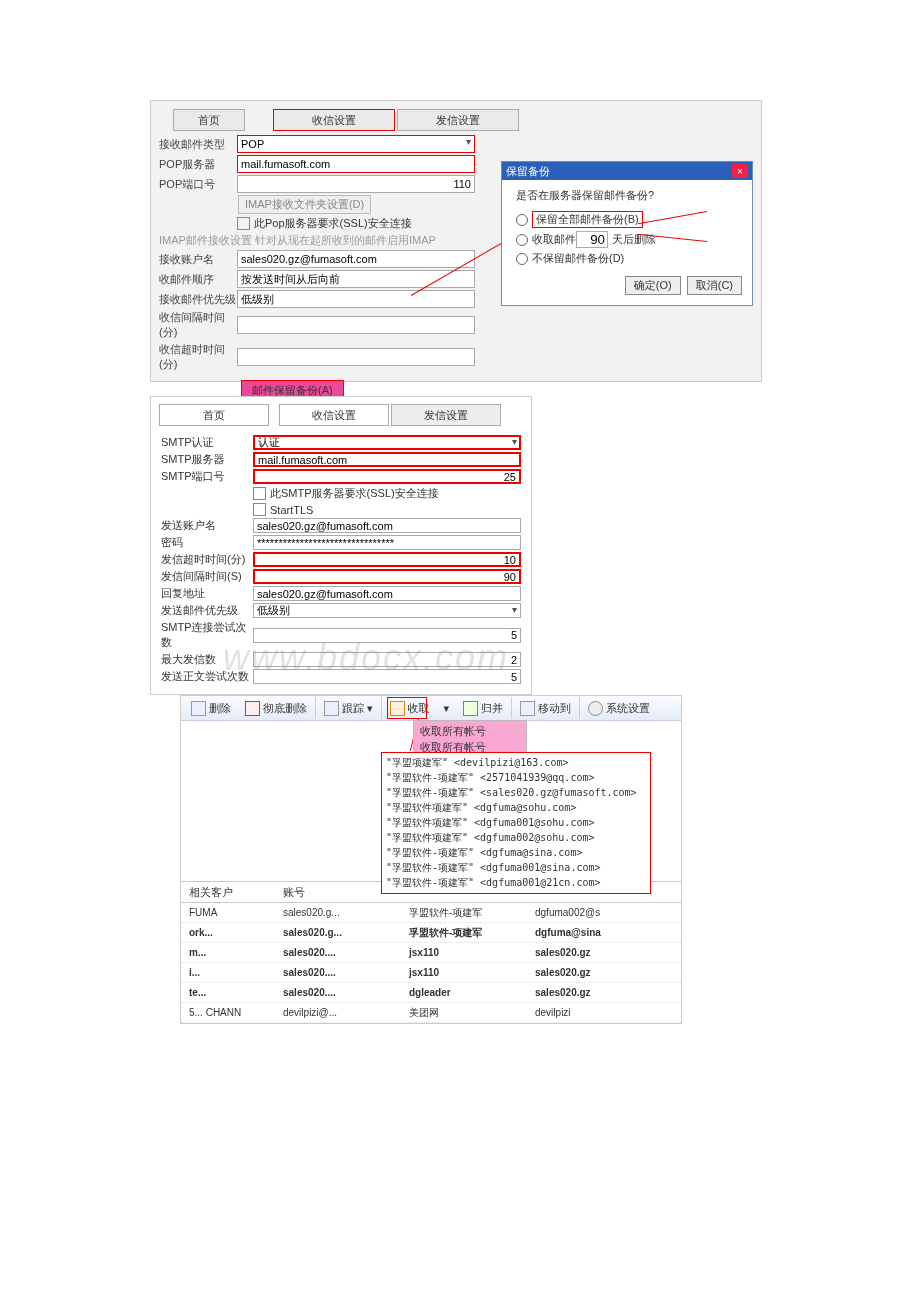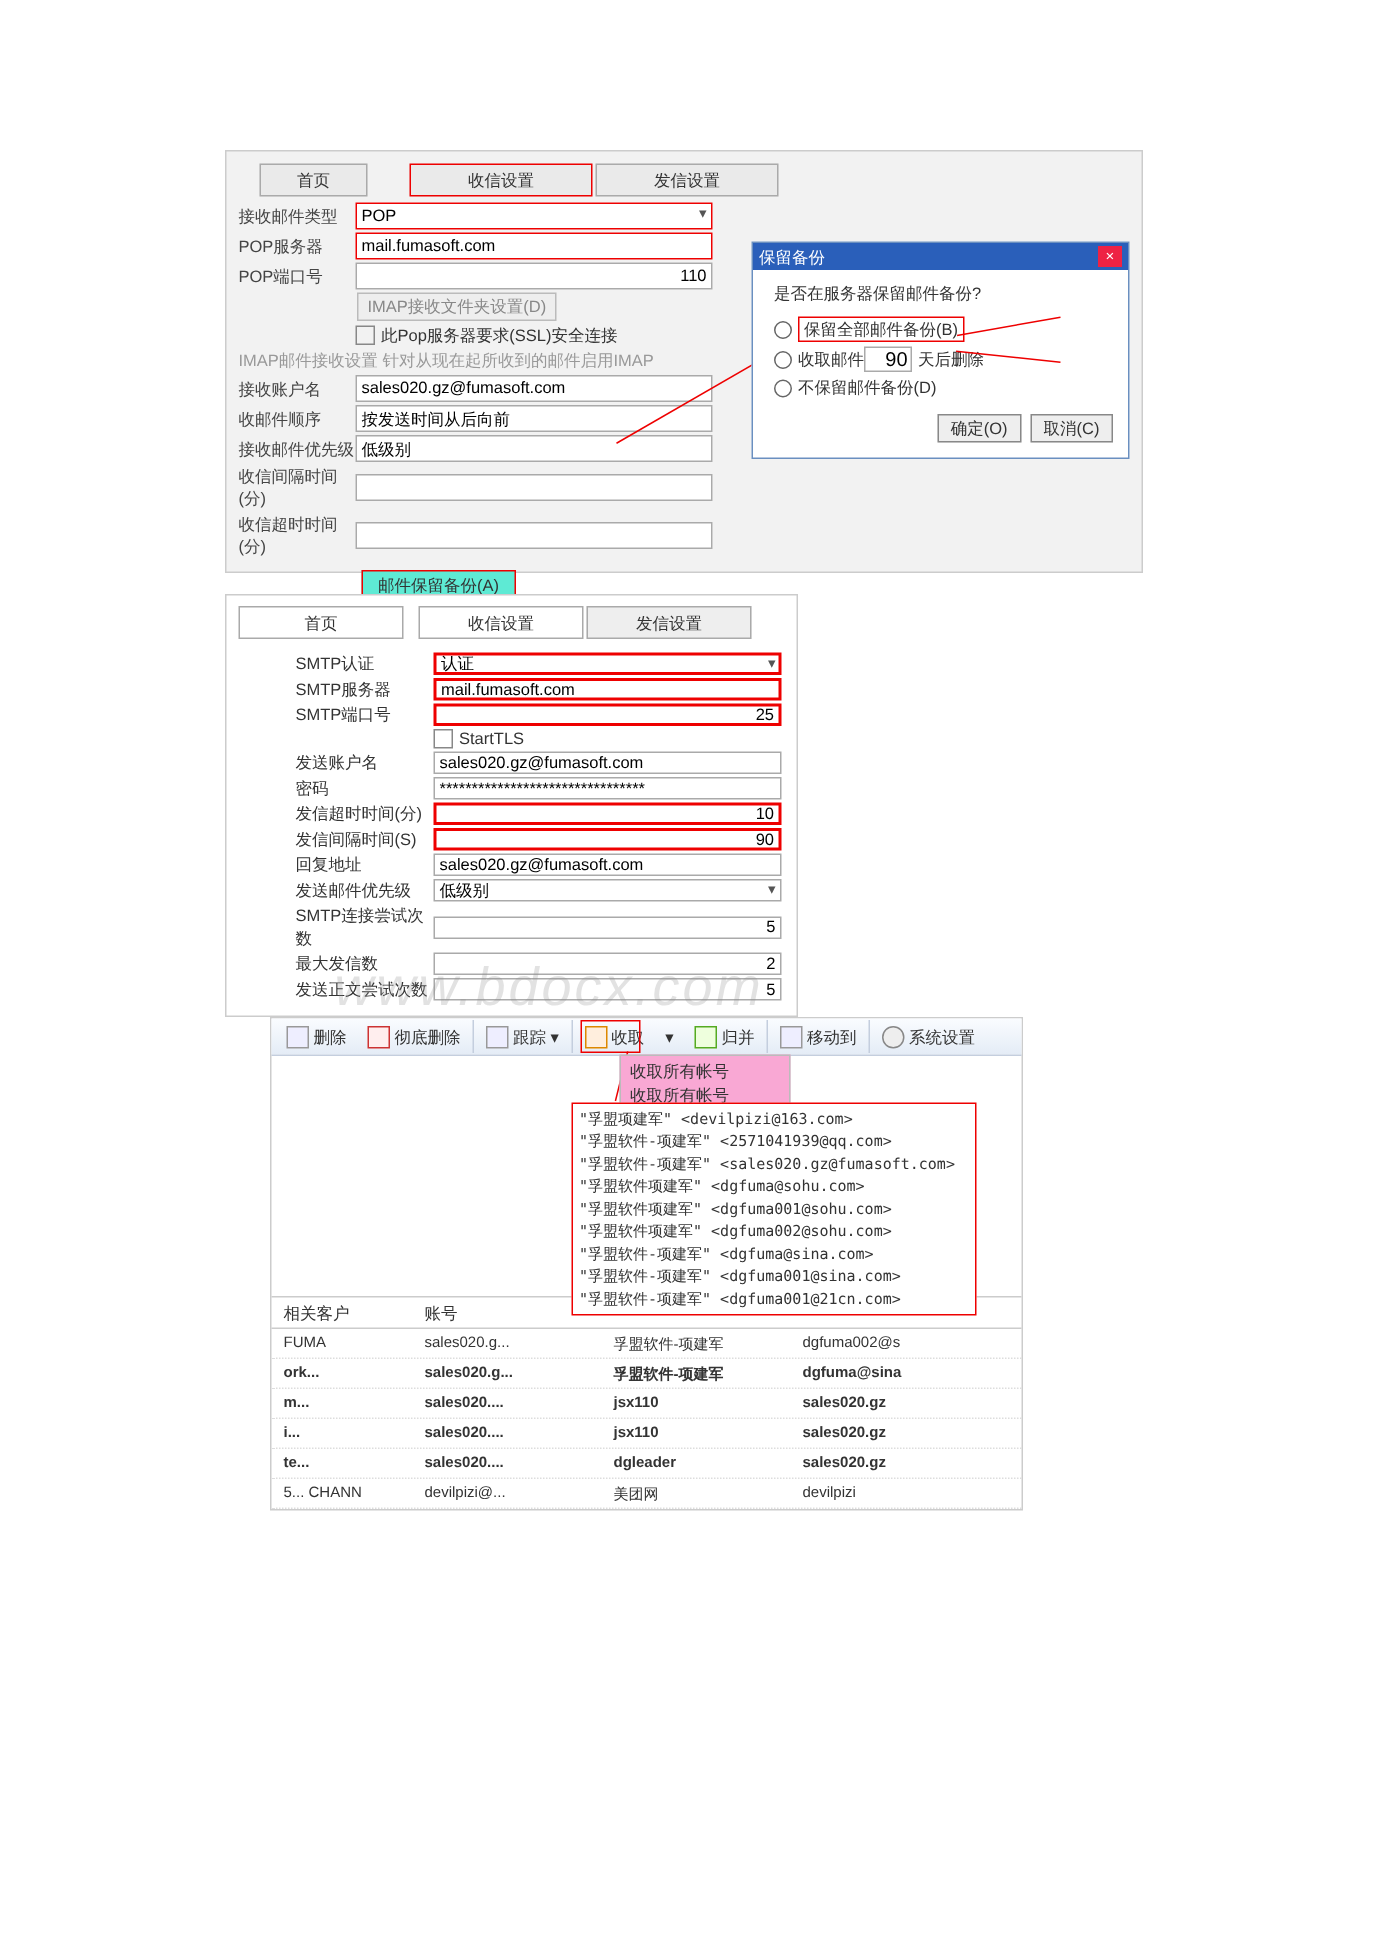--- a/index.html
+++ b/index.html
@@ -13,21 +13,21 @@
   .tab-wide { min-width: 100px; }
   .pop-form { position: absolute; left: 8px; top: 34px; }
   .pop-row { display: flex; align-items: center; margin-bottom: 2px; }
   .pop-label { width: 78px; color: #444; }
   .pop-input { height: 14px; border: 1px solid #aaa; background: #fff; padding: 1px 3px; font-size: 11px; }
   .pop-input.red { border: 1.5px solid #e00; }
   .w230 { width: 230px; }
   .imap-btn { background: #eee; border: 1px solid #bbb; padding: 1px 6px; color: #888; margin-left: 1px; }
   .chk { width: 11px; height: 11px; border: 1px solid #888; margin-right: 4px; display: inline-block; }
   .grey { color: #999; }
-  .backup-btn { margin-top: 6px; margin-left: 82px; padding: 2px 10px; border: 1px solid #888; background: #5eead4; cursor: pointer; }
+  .backup-btn { margin-top: 6px; margin-left: 82px; padding: 2px 10px; border: 1px solid #888; background: #ec4899; cursor: pointer; }
 
   
   .arrow1 { position: absolute; left: 260px; top: 194px; width: 160px; height: 1px; background: #e00; transform: rotate(-30deg); transform-origin: left; }
 
   
   .dialog { position: absolute; left: 350px; top: 60px; width: 250px; border: 1px solid #6a8fc0; background: #fff; }
   .dlg-title { background: #2a5fba; color: #fff; height: 18px; display: flex; align-items: center; justify-content: space-between; padding: 0 4px; font-size: 11px; }
   .dlg-close { width: 16px; height: 14px; background: #e24; color: #fff; display: flex; align-items:center; justify-content:center; font-size: 10px; }
   .dlg-body { padding: 8px 10px 10px 14px; font-size: 11px; }
   .radio { width: 10px; height: 10px; border: 1px solid #666; border-radius: 50%; margin-right: 4px; display: inline-block; vertical-align: middle; }
@@ -40,21 +40,21 @@
   .leg-ar { position:absolute; left: 486px; top:110px; width: 70px; height: 1px; background:#e00; transform: rotate(-10deg); transform-origin:right;}
   .leg-ar2 { position:absolute; left: 486px; top:140px; width: 70px; height: 1px; background:#e00; transform: rotate(6deg); transform-origin:right;}
 
   
   .smtp-panel { width: 380px; background: #fff; border: 1px solid #ccc; margin-top: 14px; position: relative; font-size: 11px; padding-bottom: 4px; }
   .smtp-tabs { display: flex; height: 24px; align-items: center; padding: 6px 0 0 8px; }
   .smtp-tabs .tab-btn { min-width: 88px; height: 20px; background: #fff; }
   .smtp-tabs .active { background: #eee; }
   .smtp-form { padding: 6px 10px 4px 10px; }
   .smtp-row { display: flex; align-items: center; margin: 2px 0; }
-  .smtp-label { width: 92px; margin-left: 36px; }
+  .smtp-label { width: 92px; }
   .smtp-field { flex: 1; }
   .smtp-input { width: 100%; height: 15px; border: 1px solid #aaa; background: #fff; padding: 1px 3px; box-sizing: border-box; font-size: 11px; }
   .smtp-input.right { text-align: right; }
   .redbox { border: 2px solid #e00 !important; }
   .smtp-drop { position: relative; }
   .smtp-drop::after { content: "▾"; position: absolute; right: 4px; top: 1px; color: #555; font-size: 10px; }
   .watermark { position: absolute; left: 72px; top: 240px; font-size: 36px; color: rgba(140,140,140,0.25); font-family: Arial, sans-serif; font-style: italic; letter-spacing: 2px; white-space: nowrap; pointer-events: none; }
 
   
   .body-text { font-family: "SimSun","NSimSun",serif; font-size: 21px; line-height: 1.6; margin: 28px 80px 28px 150px; text-align: justify; }
@@ -203,20 +203,25 @@
             <span class="smtp-label">SMTP服务器</span>
         <div class="smtp-field"><input class="smtp-input redbox" value="mail.fumasoft.com" style=""></div>
           </div>
       <div class="smtp-row">
             <span class="smtp-label">SMTP端口号</span>
         <div class="smtp-field"><input class="smtp-input redbox right" value="25" style=""></div>
           </div>
       <div class="smtp-row">
             <span class="smtp-label"></span>
         <span class="chk"></span>
+        <span>此SMTP服务器要求(SSL)安全连接</span>
+          </div>
+      <div class="smtp-row">
+            <span class="smtp-label"></span>
+        <span class="chk"></span>
         <span>StartTLS</span>
           </div>
       <div class="smtp-row">
             <span class="smtp-label">发送账户名</span>
         <div class="smtp-field"><input class="smtp-input" value="sales020.gz@fumasoft.com" style=""></div>
           </div>
       <div class="smtp-row">
             <span class="smtp-label">密码</span>
         <div class="smtp-field"><input class="smtp-input" value="********************************" style=""></div>
           </div>

